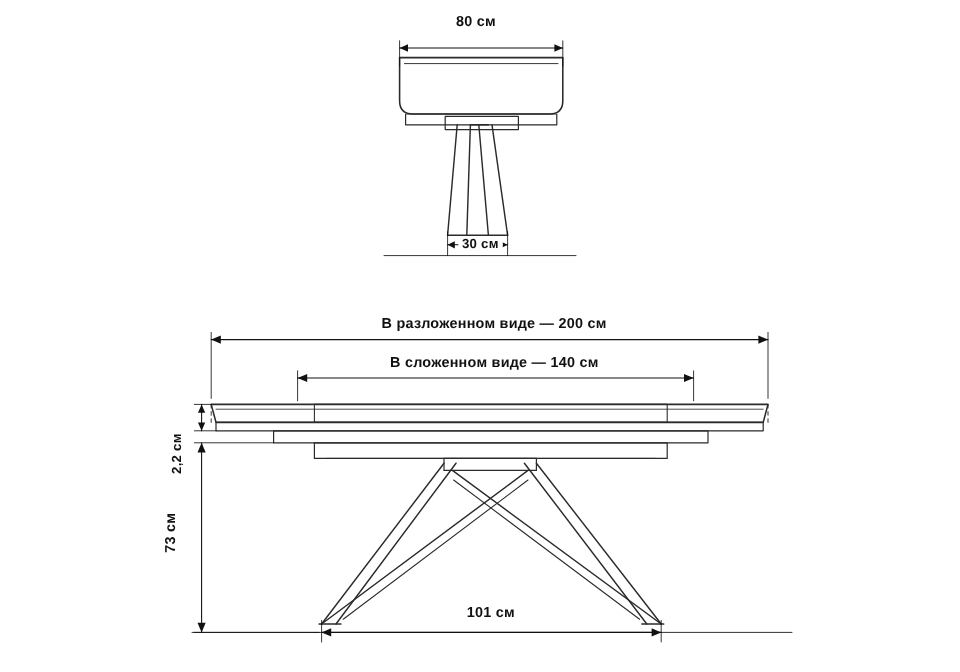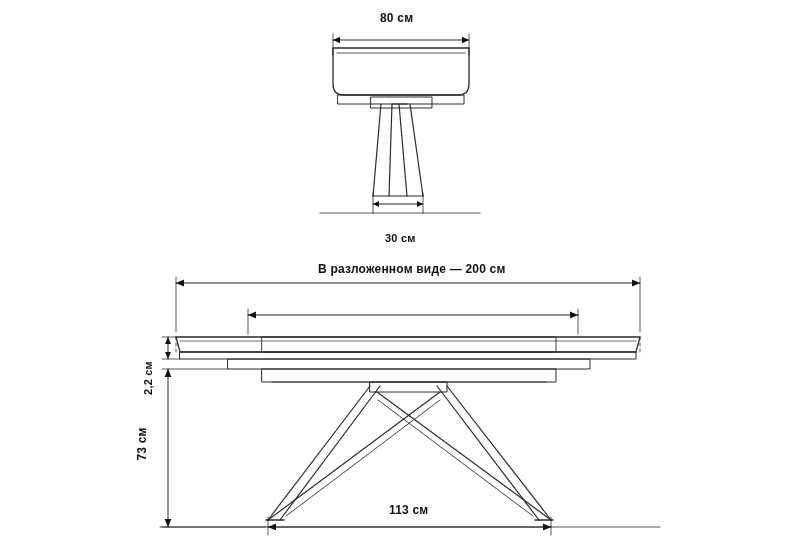--- a/index.html
+++ b/index.html
@@ -164,24 +164,25 @@
         <path d="M268 527 L551 527" stroke="#111111" stroke-width="0.9"></path>
         <path d="M268 527 l8 -3.4 l0 6.8 Z" fill="#111111" stroke="none"></path>
         <path d="M551 527 l-8 -3.4 l0 6.8 Z" fill="#111111" stroke="none"></path>
       </g>
 
     </g>
   </svg>
 
   <div class="lbl lbl-bg" style="left:377px; top:11px;">80 см</div>
 
-  <div class="lbl small lbl-bg" style="left:382px; top:198px;margin-top:34px;">30 см</div>
+  <div class="lbl small lbl-bg" style="left:382px; top:198px;">30 см</div>
 
   <div class="lbl lbl-bg" style="left:315px; top:262px;text-align:center;">В разложенном виде — 200 см</div>
 
+  <div class="lbl lbl-bg" style="left:322px; top:295px;">В сложенном виде — 140 см</div>
 
   <div class="lbl small rot lbl-bg" style="left:128px; top:372px; transform: rotate(-90deg);">2,2 см</div>
 
   <div class="lbl rot lbl-bg" style="left:122px; top:437px; transform: rotate(-90deg);">73 см</div>
 
-  <div class="lbl lbl-bg" style="left:386px; top:503px;">113 см</div>
+  <div class="lbl lbl-bg" style="left:386px; top:503px;">101 см</div>
 
 </div>
 
 </body></html>

